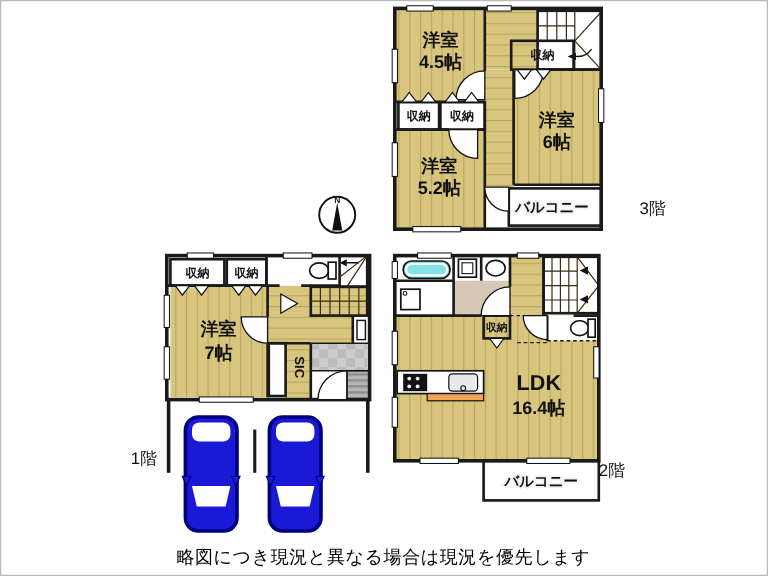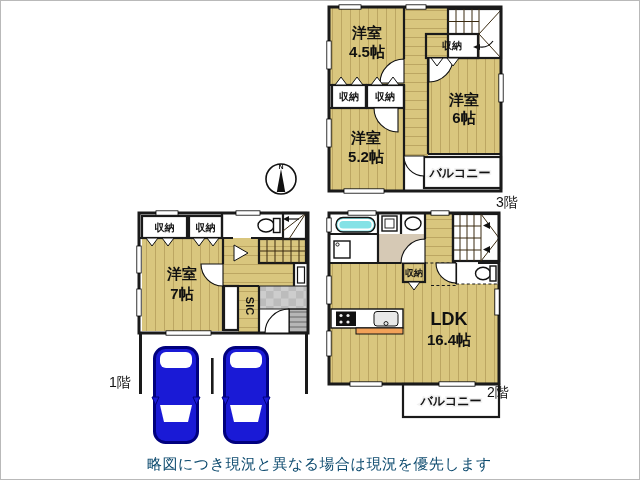--- a/index.html
+++ b/index.html
@@ -16,21 +16,21 @@
   .t15{font-size:15px;font-weight:700;}
   .t10{font-size:10px;font-weight:700;}
   .t11{font-size:11px;font-weight:700;}
   .ldk{font-size:18px;font-weight:700;}
   .balc{font-size:12px;font-weight:700;paint-order:stroke;stroke:#f2f2f2;stroke-width:3px;}
   .ncomp{font-size:7px;font-weight:700;}
   .floor-label{
     position:absolute;font-size:14px;color:#111;white-space:nowrap;
   }
   .caption{
-    position:absolute;left:146px;top:454px;font-size:15px;color:#0c4a6e;
+    position:absolute;left:146px;top:454px;font-size:15px;color:#000000;
     white-space:nowrap;letter-spacing:0.5px;
   }
   .wall{stroke:#1a1a1a;fill:none;}
   .w3{stroke-width:3px;}
   .w2{stroke-width:2.2px;}
   .w1{stroke-width:1.2px;}
   .tread{stroke:#3a2a10;stroke-width:1px;}
   .winline{fill:#ffffff;stroke:#000;stroke-width:0.8px;}
   .arc{fill:#ffffff;stroke:#111;stroke-width:1.1px;}
   .tri{fill:#ffffff;stroke:#111;stroke-width:1px;}
@@ -138,21 +138,21 @@
       <rect class="winline" x="21" y="187.8" width="40" height="4.4"></rect>
     </g>
 
     <text class="t15" x="44" y="37">洋室</text>
     <text class="t15" x="44" y="56">4.5帖</text>
     <text class="t15" x="141" y="104">洋室</text>
     <text class="t15" x="141" y="122">6帖</text>
     <text class="t15" x="43" y="142">洋室</text>
     <text class="t15" x="43" y="161">5.2帖</text>
   </svg>
-  <div class="floor-label" style="left:495px;top:164px;margin-top:29px;">3階</div>
+  <div class="floor-label" style="left:532px;top:164px;">3階</div>
 
   <svg style="left:260px;top:156px" width="40" height="44" viewBox="0 0 40 44">
     <circle cx="20" cy="22" r="15" fill="#ffffff" stroke="#111" stroke-width="1.6"></circle>
     <text class="ncomp" x="20" y="12">N</text>
     <polygon points="20,12 15.8,35 24.2,35" fill="#111"></polygon>
   </svg>
 
   <svg style="left:322px;top:200px" width="200" height="222" viewBox="0 0 200 222">
 
     <rect x="6" y="62" width="170" height="121" fill="url(#plankV)"></rect>
@@ -245,21 +245,21 @@
       <rect class="winline" x="25" y="9.8" width="28" height="4.4"></rect>
       <rect class="winline" x="108" y="9.8" width="18" height="4.4"></rect>
       <rect class="winline" x="171.8" y="88" width="4.4" height="26"></rect>
       <rect class="winline" x="27" y="180.8" width="32" height="4.4"></rect>
       <rect class="winline" x="116" y="180.8" width="36" height="4.4"></rect>
     </g>
 
     <text class="ldk" x="126" y="124">LDK</text>
     <text class="t15" x="126" y="144">16.4帖</text>
   </svg>
-  <div class="floor-label" style="left:486px;top:383px;">2階</div>
+  <div class="floor-label" style="left:498px;top:383px;">2階</div>
 
   <svg style="left:100px;top:200px" width="220" height="250" viewBox="0 0 220 250">
 
     <rect x="41" y="37" width="81" height="93" fill="url(#plankV)"></rect>
     <rect x="122" y="37" width="85" height="48" fill="url(#plankH)"></rect>
     <rect x="121" y="12" width="61" height="25" fill="#ffffff"></rect>
     <rect x="193" y="62" width="14" height="23" fill="#ffffff"></rect>
     <rect x="196.5" y="66" width="7" height="16" fill="none" stroke="#111" stroke-width="1.2"></rect>
     <rect x="137" y="85" width="21" height="47" fill="url(#plankH)"></rect>
     <rect x="158" y="85" width="47" height="23" fill="url(#tile)"></rect>

